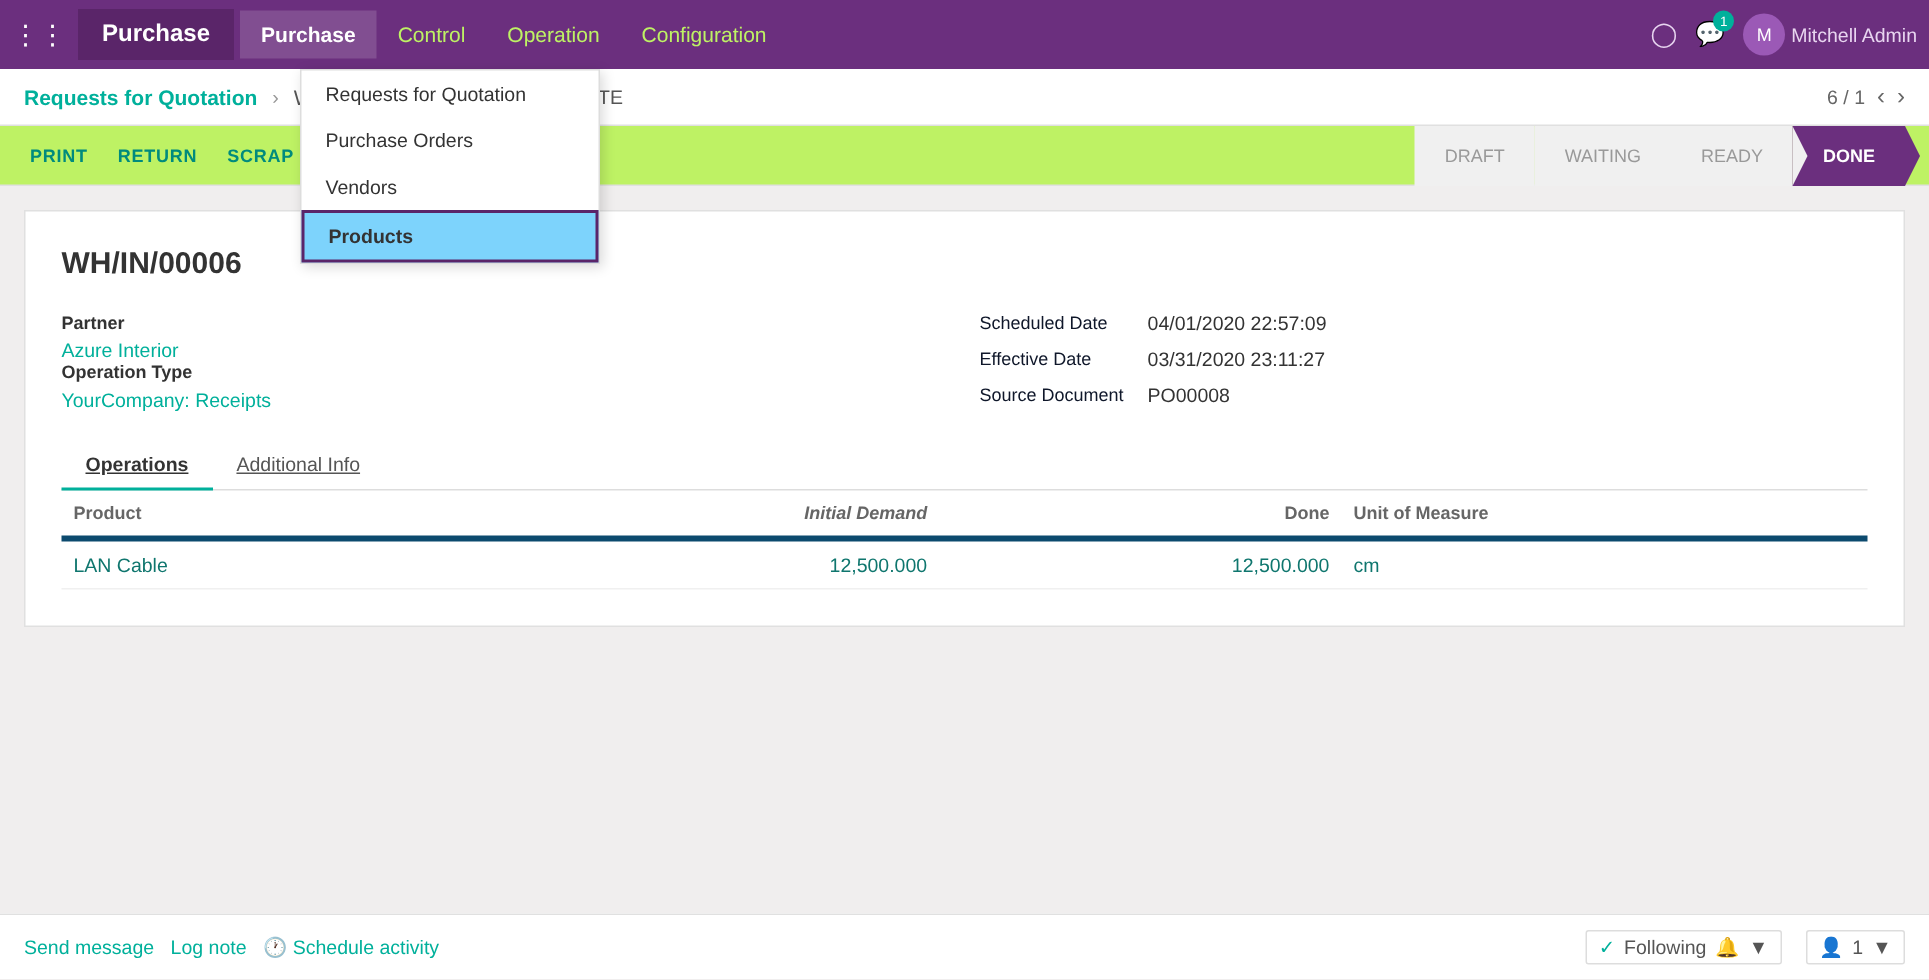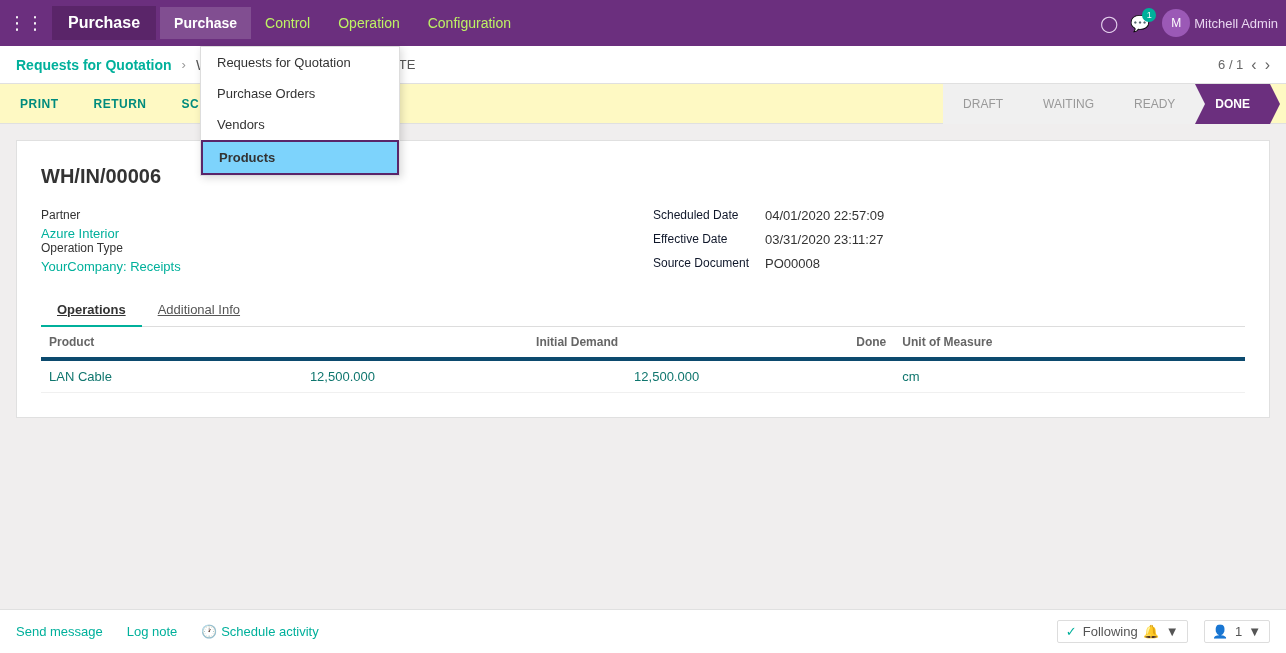--- a/index.html
+++ b/index.html
@@ -156,26 +156,26 @@
     .page-nav .arrow-btn {
       background: none;
       border: none;
       cursor: pointer;
       font-size: 16px;
       color: #666;
     }
 
     
     .action-bar {
-      background: #fef9c3;
+      background: #bef264;
       border-bottom: 1px solid #e0e0e0;
       padding: 0 16px;
       display: flex;
       align-items: center;
-      gap: 27px;
+      gap: 12px;
       height: 40px;
     }
     .action-bar .act-btn {
       background: none;
       border: none;
       cursor: pointer;
       font-size: 12px;
       font-weight: bold;
       color: #008b7d;
       padding: 0 4px;
@@ -249,21 +249,21 @@
       grid-template-columns: 1fr 1fr;
       gap: 20px;
       margin-bottom: 16px;
     }
     .form-field {
       display: flex;
       flex-direction: column;
       gap: 4px;
     }
     .form-label {
-      font-weight: normal;
+      font-weight: bold;
       color: #333;
       font-size: 12px;
     }
     .form-value {
       color: #00b09b;
       font-size: 13px;
     }
     .right-fields {
       display: grid;
       grid-template-columns: auto 1fr;
@@ -321,30 +321,30 @@
       font-weight: bold;
     }
     tbody tr {
       border-bottom: 1px solid #f0f0f0;
     }
     tbody td {
       padding: 8px 8px;
       font-size: 13px;
       color: #0f766e;
     }
-    tbody td.right { text-align: left; }
+    tbody td.right { text-align: right; }
 
     
     .footer {
       background: #fff;
       border-top: 1px solid #e0e0e0;
       padding: 10px 16px;
       display: flex;
       align-items: center;
-      gap: 24px;
+      gap: 11px;
       position: fixed;
       bottom: 0;
       left: 0;
       right: 0;
     }
     .footer .foot-link {
       color: #00b09b;
       cursor: pointer;
       font-size: 13px;
     }
@@ -479,21 +479,21 @@
     <div class="tabs">
       <div class="tab active">Operations</div>
       <div class="tab">Additional Info</div>
     </div>
 
     <div class="table-wrap">
       <table>
         <thead>
           <tr>
             <th>Product</th>
-            <th style="text-align:right;">Initial Demand</th>
+            <th style="text-align:right;font-style:italic;">Initial Demand</th>
             <th style="text-align:right;">Done</th>
             <th>Unit of Measure</th>
           </tr>
         </thead>
         <tbody>
           <tr>
             <td>LAN Cable</td>
             <td class="right">12,500.000</td>
             <td class="right">12,500.000</td>
             <td>cm</td>

